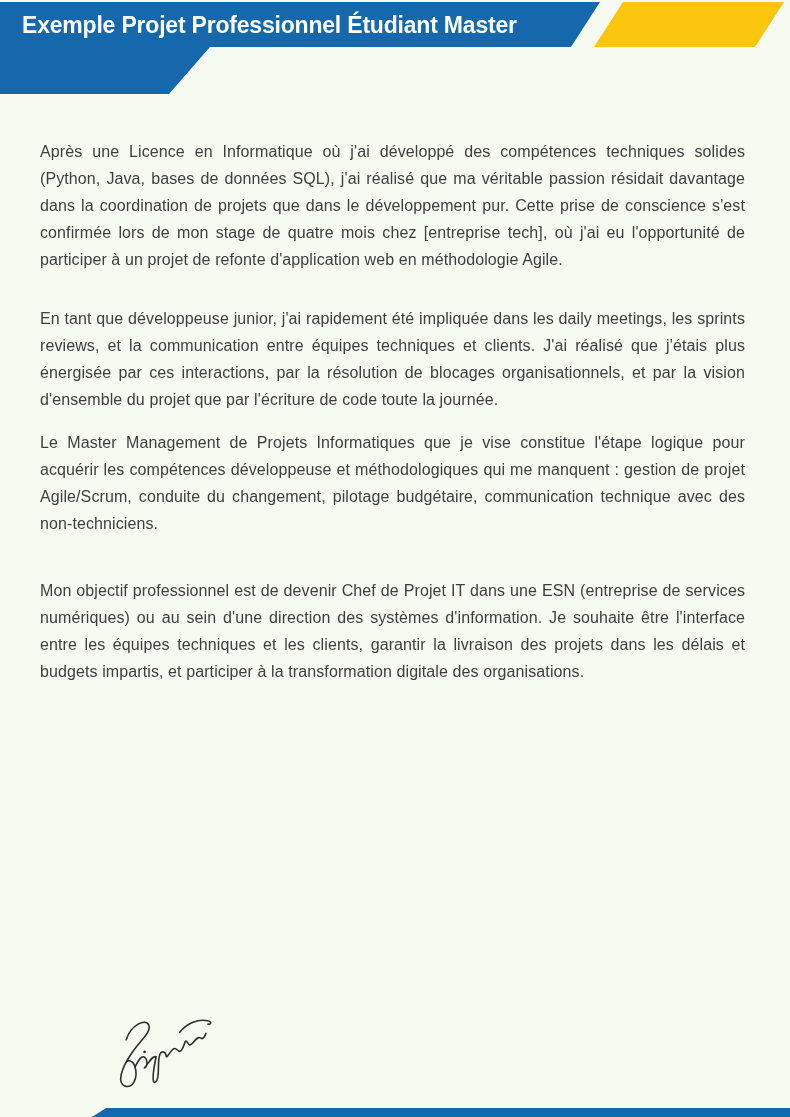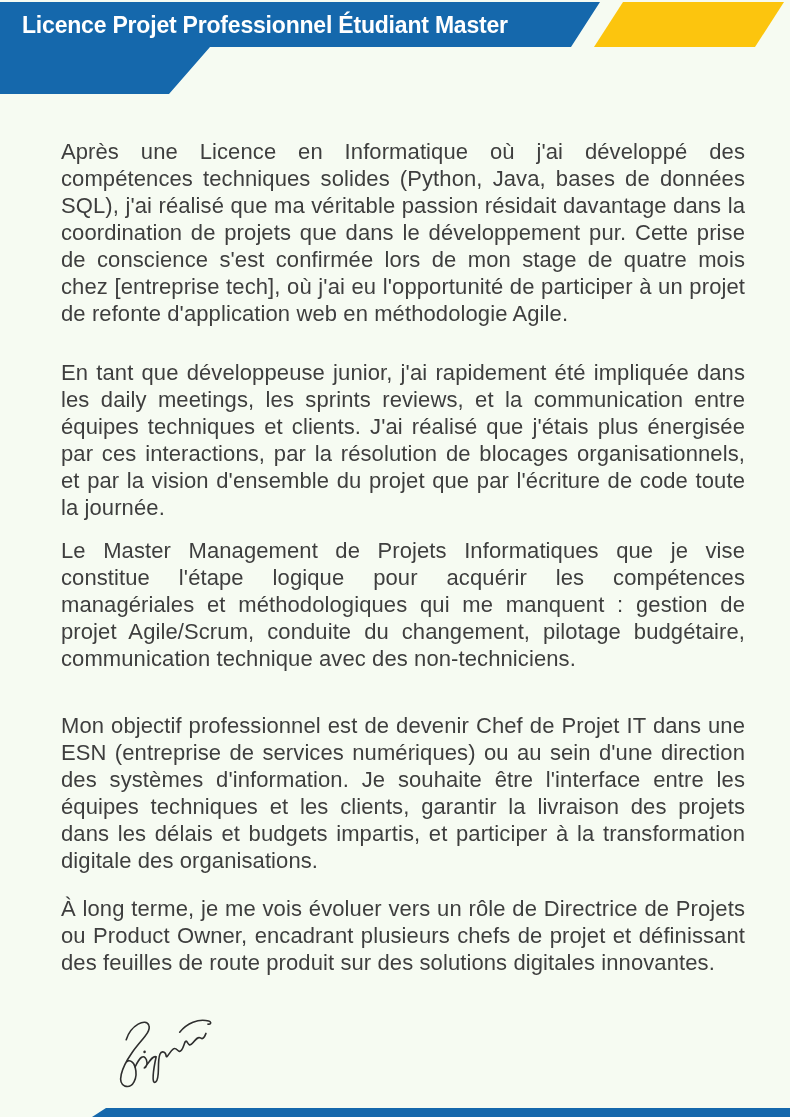--- a/index.html
+++ b/index.html
@@ -29,23 +29,23 @@
   }
   .banner-yellow{
     position:absolute;top:2px;left:594px;
     width:190px;height:45px;
     background:#fcc50e;
     clip-path:polygon(29px 0,190px 0,161px 45px,0 45px);
   }
   
   .body-text{
     position:absolute;
-    left:61px;right:45px;top:138px;
+    left:40px;right:45px;top:138px;
     color:#3e3e3e;
-    font-size:22px;
+    font-size:16px;
     line-height:27px;
     text-align:justify;
     letter-spacing:0.1px;
   }
   .body-text p{margin:0 0 32px 0;}
   .body-text p.gap-s{margin-bottom:16px;}
   .body-text p.gap-l{margin-bottom:40px;}
   .body-text p.gap-m{margin-bottom:21px;}
   
   .signature{
@@ -65,31 +65,30 @@
     clip-path:polygon(14px 0,100% 0,100% 100%,0 100%);
   }
 </style>
 </head>
 <body>
 
 <div class="page">
 
   <header>
     <div class="banner-blue">
-      <h1>Licence Projet Professionnel Étudiant Master</h1>
+      <h1>Exemple Projet Professionnel Étudiant Master</h1>
     </div>
     <div class="banner-yellow"></div>
   </header>
 
   <main class="body-text">
     <p>Après une Licence en Informatique où j'ai développé des compétences techniques solides (Python, Java, bases de données SQL), j'ai réalisé que ma véritable passion résidait davantage dans la coordination de projets que dans le développement pur. Cette prise de conscience s'est confirmée lors de mon stage de quatre mois chez [entreprise tech], où j'ai eu l'opportunité de participer à un projet de refonte d'application web en méthodologie Agile.</p>
     <p class="gap-s">En tant que développeuse junior, j'ai rapidement été impliquée dans les daily meetings, les sprints reviews, et la communication entre équipes techniques et clients. J'ai réalisé que j'étais plus énergisée par ces interactions, par la résolution de blocages organisationnels, et par la vision d'ensemble du projet que par l'écriture de code toute la journée.</p>
-    <p class="gap-l">Le Master Management de Projets Informatiques que je vise constitue l'étape logique pour acquérir les compétences managériales et méthodologiques qui me manquent : gestion de projet Agile/Scrum, conduite du changement, pilotage budgétaire, communication technique avec des non-techniciens.</p>
+    <p class="gap-l">Le Master Management de Projets Informatiques que je vise constitue l'étape logique pour acquérir les compétences développeuse et méthodologiques qui me manquent : gestion de projet Agile/Scrum, conduite du changement, pilotage budgétaire, communication technique avec des non-techniciens.</p>
     <p class="gap-m">Mon objectif professionnel est de devenir Chef de Projet IT dans une ESN (entreprise de services numériques) ou au sein d'une direction des systèmes d'information. Je souhaite être l'interface entre les équipes techniques et les clients, garantir la livraison des projets dans les délais et budgets impartis, et participer à la transformation digitale des organisations.</p>
-    <p>À long terme, je me vois évoluer vers un rôle de Directrice de Projets ou Product Owner, encadrant plusieurs chefs de projet et définissant des feuilles de route produit sur des solutions digitales innovantes.</p>
   </main>
 
   <div class="signature" role="img" aria-label="Signature">
     <svg viewBox="0 0 130 80" xmlns="http://www.w3.org/2000/svg">
       <g transform="rotate(-6 65 45)">
         <path d="M 30 26 C 36 12 52 6 54 14 C 56 21 44 28 34 40 C 22 54 16 68 24 72 C 31 75 38 66 36 54 C 35 48 31 46 28 48"></path>
         <path d="M 36 54 C 42 44 46 42 48 48 C 49 52 47 56 45 56 C 50 52 54 44 58 46 C 54 58 50 74 55 71 C 60 68 58 52 62 44 C 64 40 68 42 68 46 C 68 50 72 42 76 40 C 80 38 80 46 84 42 C 87 39 88 32 90 34 C 91 36 92 40 96 36 C 99 33 102 30 104 32 C 106 34 108 32 110 28"></path>
         <path d="M 84 24 C 92 16 104 12 114 16 C 117 17 116 20 113 19"></path>
         <circle cx="47" cy="40" r="1.3"></circle>
       </g>

